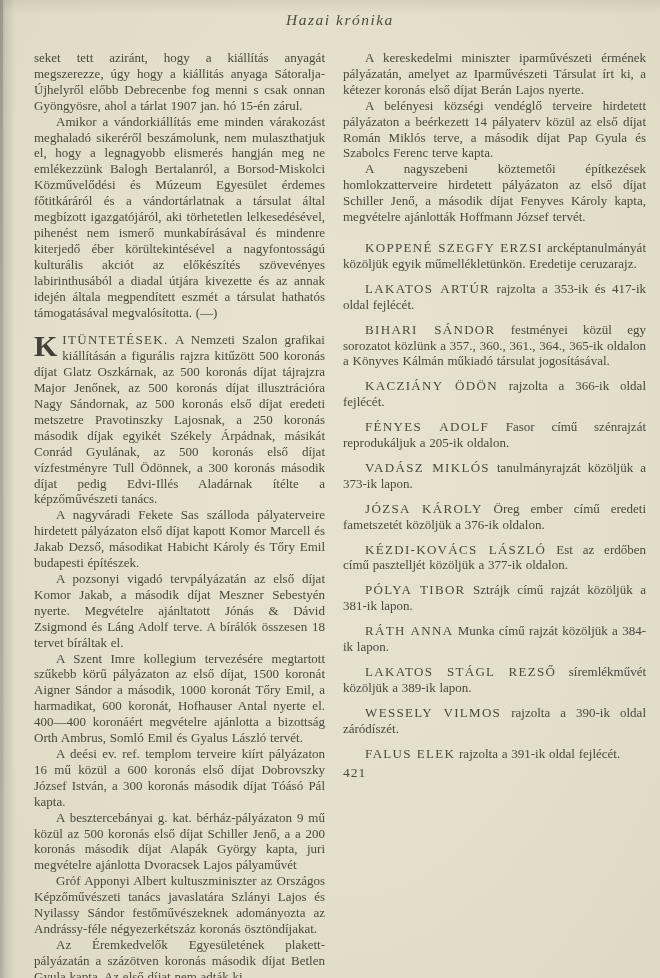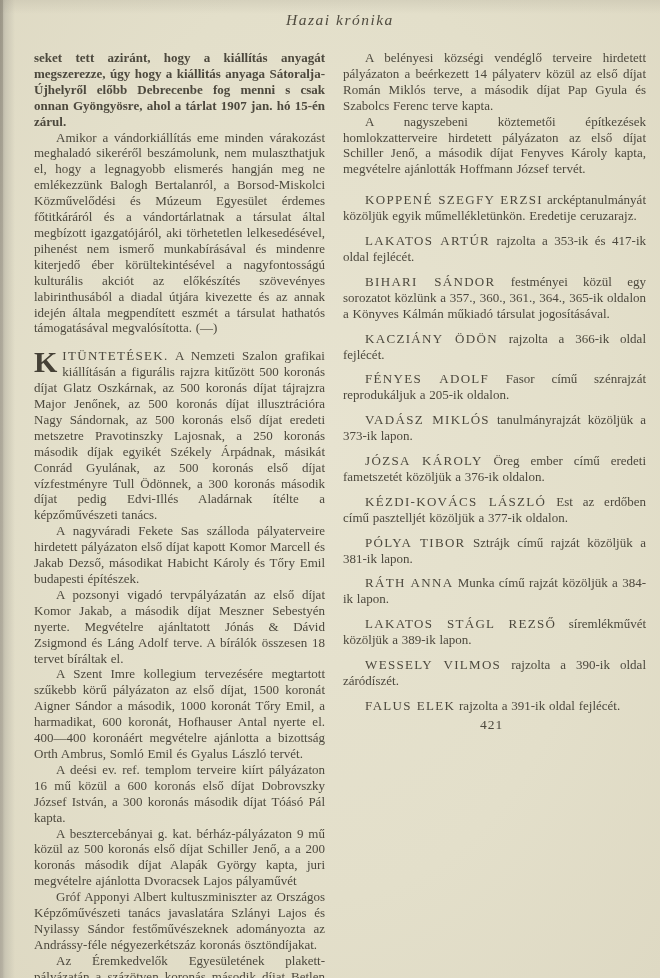--- a/index.html
+++ b/index.html
@@ -41,35 +41,35 @@
   }
   .col {
     font-size: 13px;
     line-height: 15.9px;
     text-align: justify;
     word-spacing: 0.5px;
   }
   .col.left  { flex: 0 0 291px; }
   .col.right { flex: 1; }
   p { margin: 0; text-indent: 1.7em; }
-  p.cont { text-indent: 0; font-weight: bold; }
+  p.cont { text-indent: 0; }
   p.sect { text-indent: 0; margin-top: 12px; }
   .dropcap {
     float: left;
     font-size: 30px;
     line-height: 26px;
     font-weight: bold;
     padding: 1px 5px 0 0;
     color: #454136;
   }
   .lead { letter-spacing: 1.3px; }
   p.item { margin-top: 9px; }
   p.item.first { margin-top: 15px; }
   .page-number {
-    text-align: center;
+    text-align: left;
     padding-right: 6px;
     margin-top: 3px;
     font-size: 13.5px;
     letter-spacing: 1px;
   }
 </style>
 </head>
 <body>
 
 <div class="page">
@@ -88,20 +88,21 @@
       <p>A nagyváradi Fekete Sas szálloda pályaterveire hirdetett pályázaton első díjat kapott Komor Marcell és Jakab Dezső, másodikat Habicht Károly és Tőry Emil budapesti építészek.</p>
       <p>A pozsonyi vigadó tervpályázatán az első díjat Komor Jakab, a második díjat Meszner Sebestyén nyerte. Megvételre ajánltatott Jónás &amp; Dávid Zsigmond és Láng Adolf terve. A bírálók összesen 18 tervet bíráltak el.</p>
       <p>A Szent Imre kollegium tervezésére megtartott szűkebb körű pályázaton az első díjat, 1500 koronát Aigner Sándor a második, 1000 koronát Tőry Emil, a harmadikat, 600 koronát, Hofhauser Antal nyerte el. 400—400 koronáért megvételre ajánlotta a bizottság Orth Ambrus, Somló Emil és Gyalus László tervét.</p>
       <p>A deési ev. ref. templom terveire kiírt pályázaton 16 mű közül a 600 koronás első díjat Dobrovszky József István, a 300 koronás második díjat Tóásó Pál kapta.</p>
       <p>A besztercebányai g. kat. bérház-pályázaton 9 mű közül az 500 koronás első díjat Schiller Jenő, a a 200 koronás második díjat Alapák György kapta, juri megvételre ajánlotta Dvoracsek Lajos pályaművét</p>
       <p>Gróf Apponyi Albert kultuszminiszter az Országos Képzőművészeti tanács javaslatára Szlányi Lajos és Nyilassy Sándor festőművészeknek adományozta az Andrássy-féle négyezerkétszáz koronás ösztöndíjakat.</p>
       <p>Az Éremkedvelők Egyesületének plakett-pályázatán a százötven koronás második díjat Betlen Gyula kapta. Az első díjat nem adták ki.</p>
     </div>
 
     <div class="col right">
+      <p>A kereskedelmi miniszter iparművészeti érmének pályázatán, amelyet az Iparművészeti Társulat írt ki, a kétezer koronás első díjat Berán Lajos nyerte.</p>
       <p>A belényesi községi vendéglő terveire hirdetett pályázaton a beérkezett 14 pályaterv közül az első díjat Román Miklós terve, a második díjat Pap Gyula és Szabolcs Ferenc terve kapta.</p>
       <p>A nagyszebeni köztemetői építkezések homlokzatterveire hirdetett pályázaton az első díjat Schiller Jenő, a második díjat Fenyves Károly kapta, megvételre ajánlották Hoffmann József tervét.</p>
 
       <p class="item first"><span class="lead">KOPPENÉ SZEGFY ERZSI</span> <span>arcképtanulmányát közöljük egyik műmellékletünkön. Eredetije ceruzarajz.</span></p>
       <p class="item"><span class="lead">LAKATOS ARTÚR</span> <span>rajzolta a 353-ik és 417-ik oldal fejlécét.</span></p>
       <p class="item"><span class="lead">BIHARI SÁNDOR</span> <span>festményei közül egy sorozatot közlünk a 357., 360., 361., 364., 365-ik oldalon a Könyves Kálmán műkiadó társulat jogosításával.</span></p>
       <p class="item"><span class="lead">KACZIÁNY ÖDÖN</span> <span>rajzolta a 366-ik oldal fejlécét.</span></p>
       <p class="item"><span class="lead">FÉNYES ADOLF</span> <span>Fasor című szénrajzát reprodukáljuk a 205-ik oldalon.</span></p>
       <p class="item"><span class="lead">VADÁSZ MIKLÓS</span> <span>tanulmányrajzát közöljük a 373-ik lapon.</span></p>
       <p class="item"><span class="lead">JÓZSA KÁROLY</span> <span>Öreg ember című eredeti fametszetét közöljük a 376-ik oldalon.</span></p>

